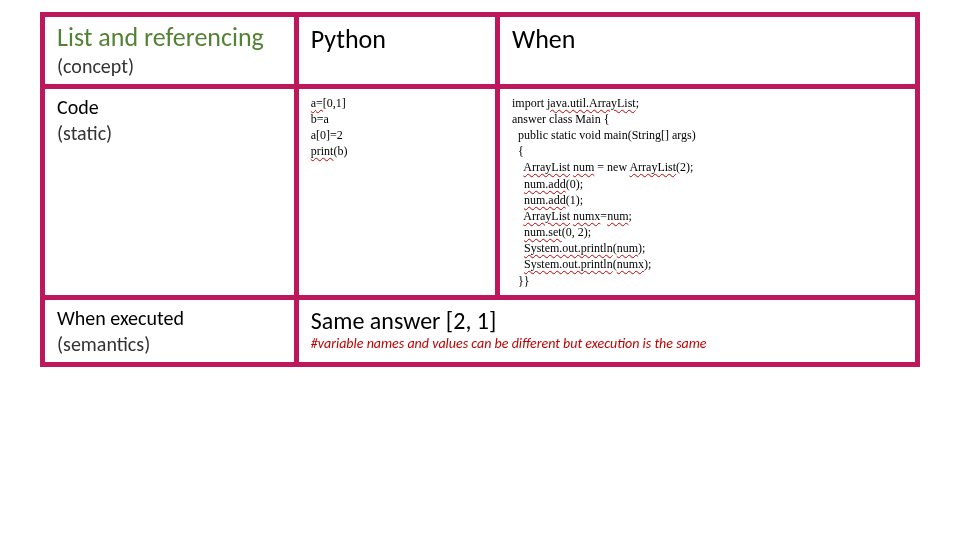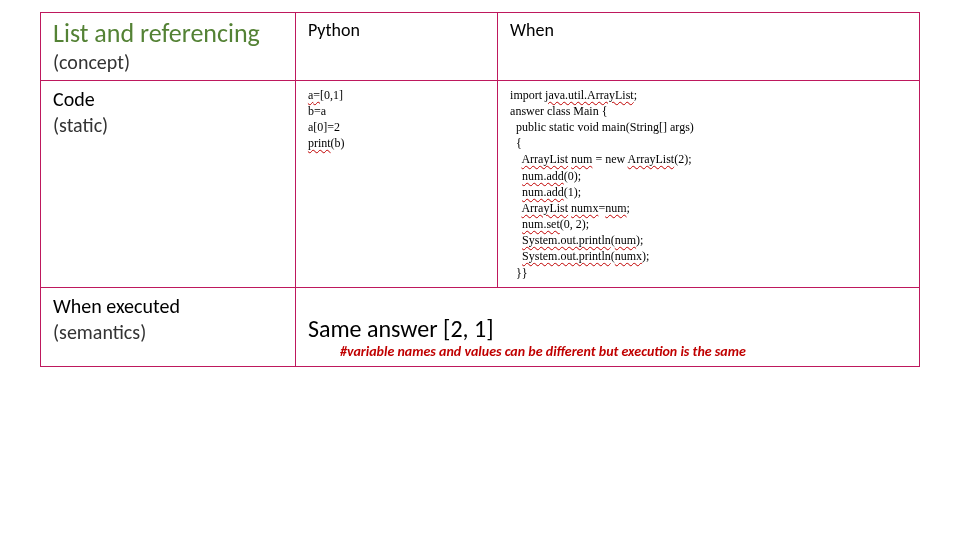--- a/index.html
+++ b/index.html
@@ -21,36 +21,36 @@
     line-height: 1.15;
     margin: 0 0 8px 0;
     color: #111;
   }
   table.grid {
     width: 100%;
     border-collapse: collapse;
     table-layout: fixed;
   }
   table.grid td, table.grid th {
-    border: 1px solid #be185d;
+    border: 5px solid #be185d;
     padding: 6px 10px 6px 12px;
     vertical-align: top;
     text-align: left;
     font-weight: 400;
   }
   col.c1 { width: 29%; }
   col.c2 { width: 23%; }
   col.c3 { width: 48%; }
   .concept-label {
     font-size: 26px;
     color: #548235;
     line-height: 1.1;
   }
   .lang-label {
-    font-size: 18px;
+    font-size: 26px;
     color: #000;
   }
   .sub {
     display: block;
     font-size: 20px;
     color: #333;
     margin-top: 2px;
   }
   .row-label {
     font-size: 20px;
@@ -68,29 +68,27 @@
     text-decoration: underline wavy #c00000 1px;
     text-underline-offset: 2px;
   }
   .answer-cell {
     text-align: center;
     padding: 6px 8px 4px 8px;
   }
   .answer-main {
     font-size: 24px;
     color: #000;
-    margin-top: 20px;
   }
   .answer-note {
     font-size: 14px;
     font-style: italic;
-    font-weight: 700;
+    font-weight: 400;
     color: #c00000;
     margin-top: 0px;
-    margin-left: 32px;
   }
 </style>
 </head>
 <body>
 
 <div class="slide">
 
   <table class="grid">
     <colgroup>
         <col class="c1">

